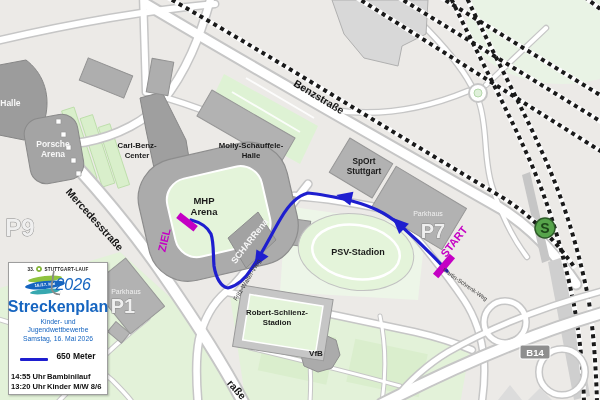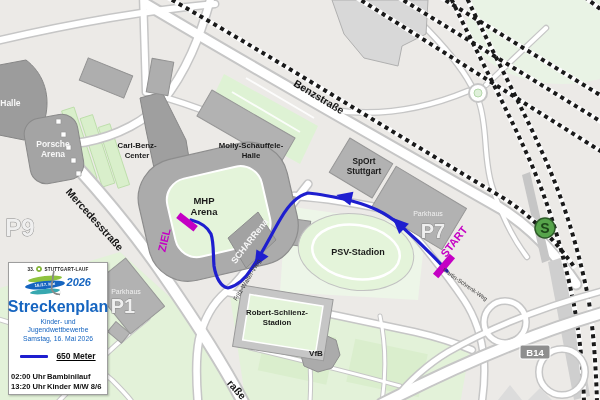--- a/index.html
+++ b/index.html
@@ -27,24 +27,24 @@
   .daisy{display:inline-block;width:4px;height:4px;border-radius:50%;
     background:radial-gradient(circle,#fff 30%,#8fc33f 31%);border:.5px solid #7fae37;}
   .swoosh{position:absolute;left:2px;top:9px;width:40px;height:20px;}
   .arc{position:absolute;border-radius:50%;}
   .arc.g1{left:3px;top:1px;width:34px;height:6px;background:#8fc33f;transform:rotate(-6deg);}
   .arc.b1{left:0;top:6px;width:40px;height:8px;background:#1665c0;transform:rotate(-6deg);
     color:#fff;font-size:4.2px;font-weight:bold;text-align:center;line-height:8px;}
   .arc.g2{left:5px;top:14px;width:30px;height:5px;background:#37a8b0;transform:rotate(-6deg);}
   .hook{position:absolute;left:26px;top:-4px;width:9px;height:22px;
     border-left:2.5px solid #8a8a8a;border-bottom:2.5px solid #8a8a8a;border-radius:0 0 0 8px;transform:rotate(8deg);}
-  #legend .year{position:absolute;right:2px;top:10px;font-size:11px;font-weight:bold;font-style:italic;color:#1665c0;}
+  #legend .year{position:absolute;right:2px;top:10px;font-size:16px;font-weight:normal;font-style:italic;color:#1665c0;}
   #legend .title{font-size:16px;font-weight:bold;color:#1665c0;margin:3px 0 2px 0;}
   #legend .sub{font-size:6.8px;color:#1665c0;text-align:center;line-height:1.25;}
-  #legend .dist-row{display:flex;align-items:center;gap:8px;margin:8px 0 2px 0;text-decoration:underline;}
+  #legend .dist-row{display:flex;align-items:flex-end;gap:8px;margin:8px 0 2px 0;}
   #legend .dist-line{width:28px;height:3px;background:#1e1ecf;border-radius:1px;}
   #legend .dist-txt{font-size:8.5px;font-weight:bold;color:#111;}
   #legend .sched{margin-top:9px;width:94px;}
   #legend .sched-row{display:flex;font-size:7.6px;font-weight:bold;color:#111;line-height:1.3;}
   #legend .sched-time{width:36px;}
 </style>
 </head>
 <body>
 
 <div id="stage">
@@ -269,21 +269,21 @@
     </div>
     <div class="title">Streckenplan</div>
     <div class="sub">Kinder- und Jugendwettbewerbe</div>
     <div class="sub">Samstag, 16. Mai 2026</div>
     <div class="dist-row">
       <div class="dist-line"></div>
       <div class="dist-txt">650 Meter</div>
     </div>
     <div class="sched">
       <div class="sched-row">
-        <span class="sched-time">02:00 Uhr</span>
+        <span class="sched-time">14:55 Uhr</span>
         <span>Bambinilauf</span>
       </div>
       <div class="sched-row">
         <span class="sched-time">13:20 Uhr</span>
         <span>Kinder M/W 8/6</span>
       </div>
     </div>
   </div>
 </div>
 

